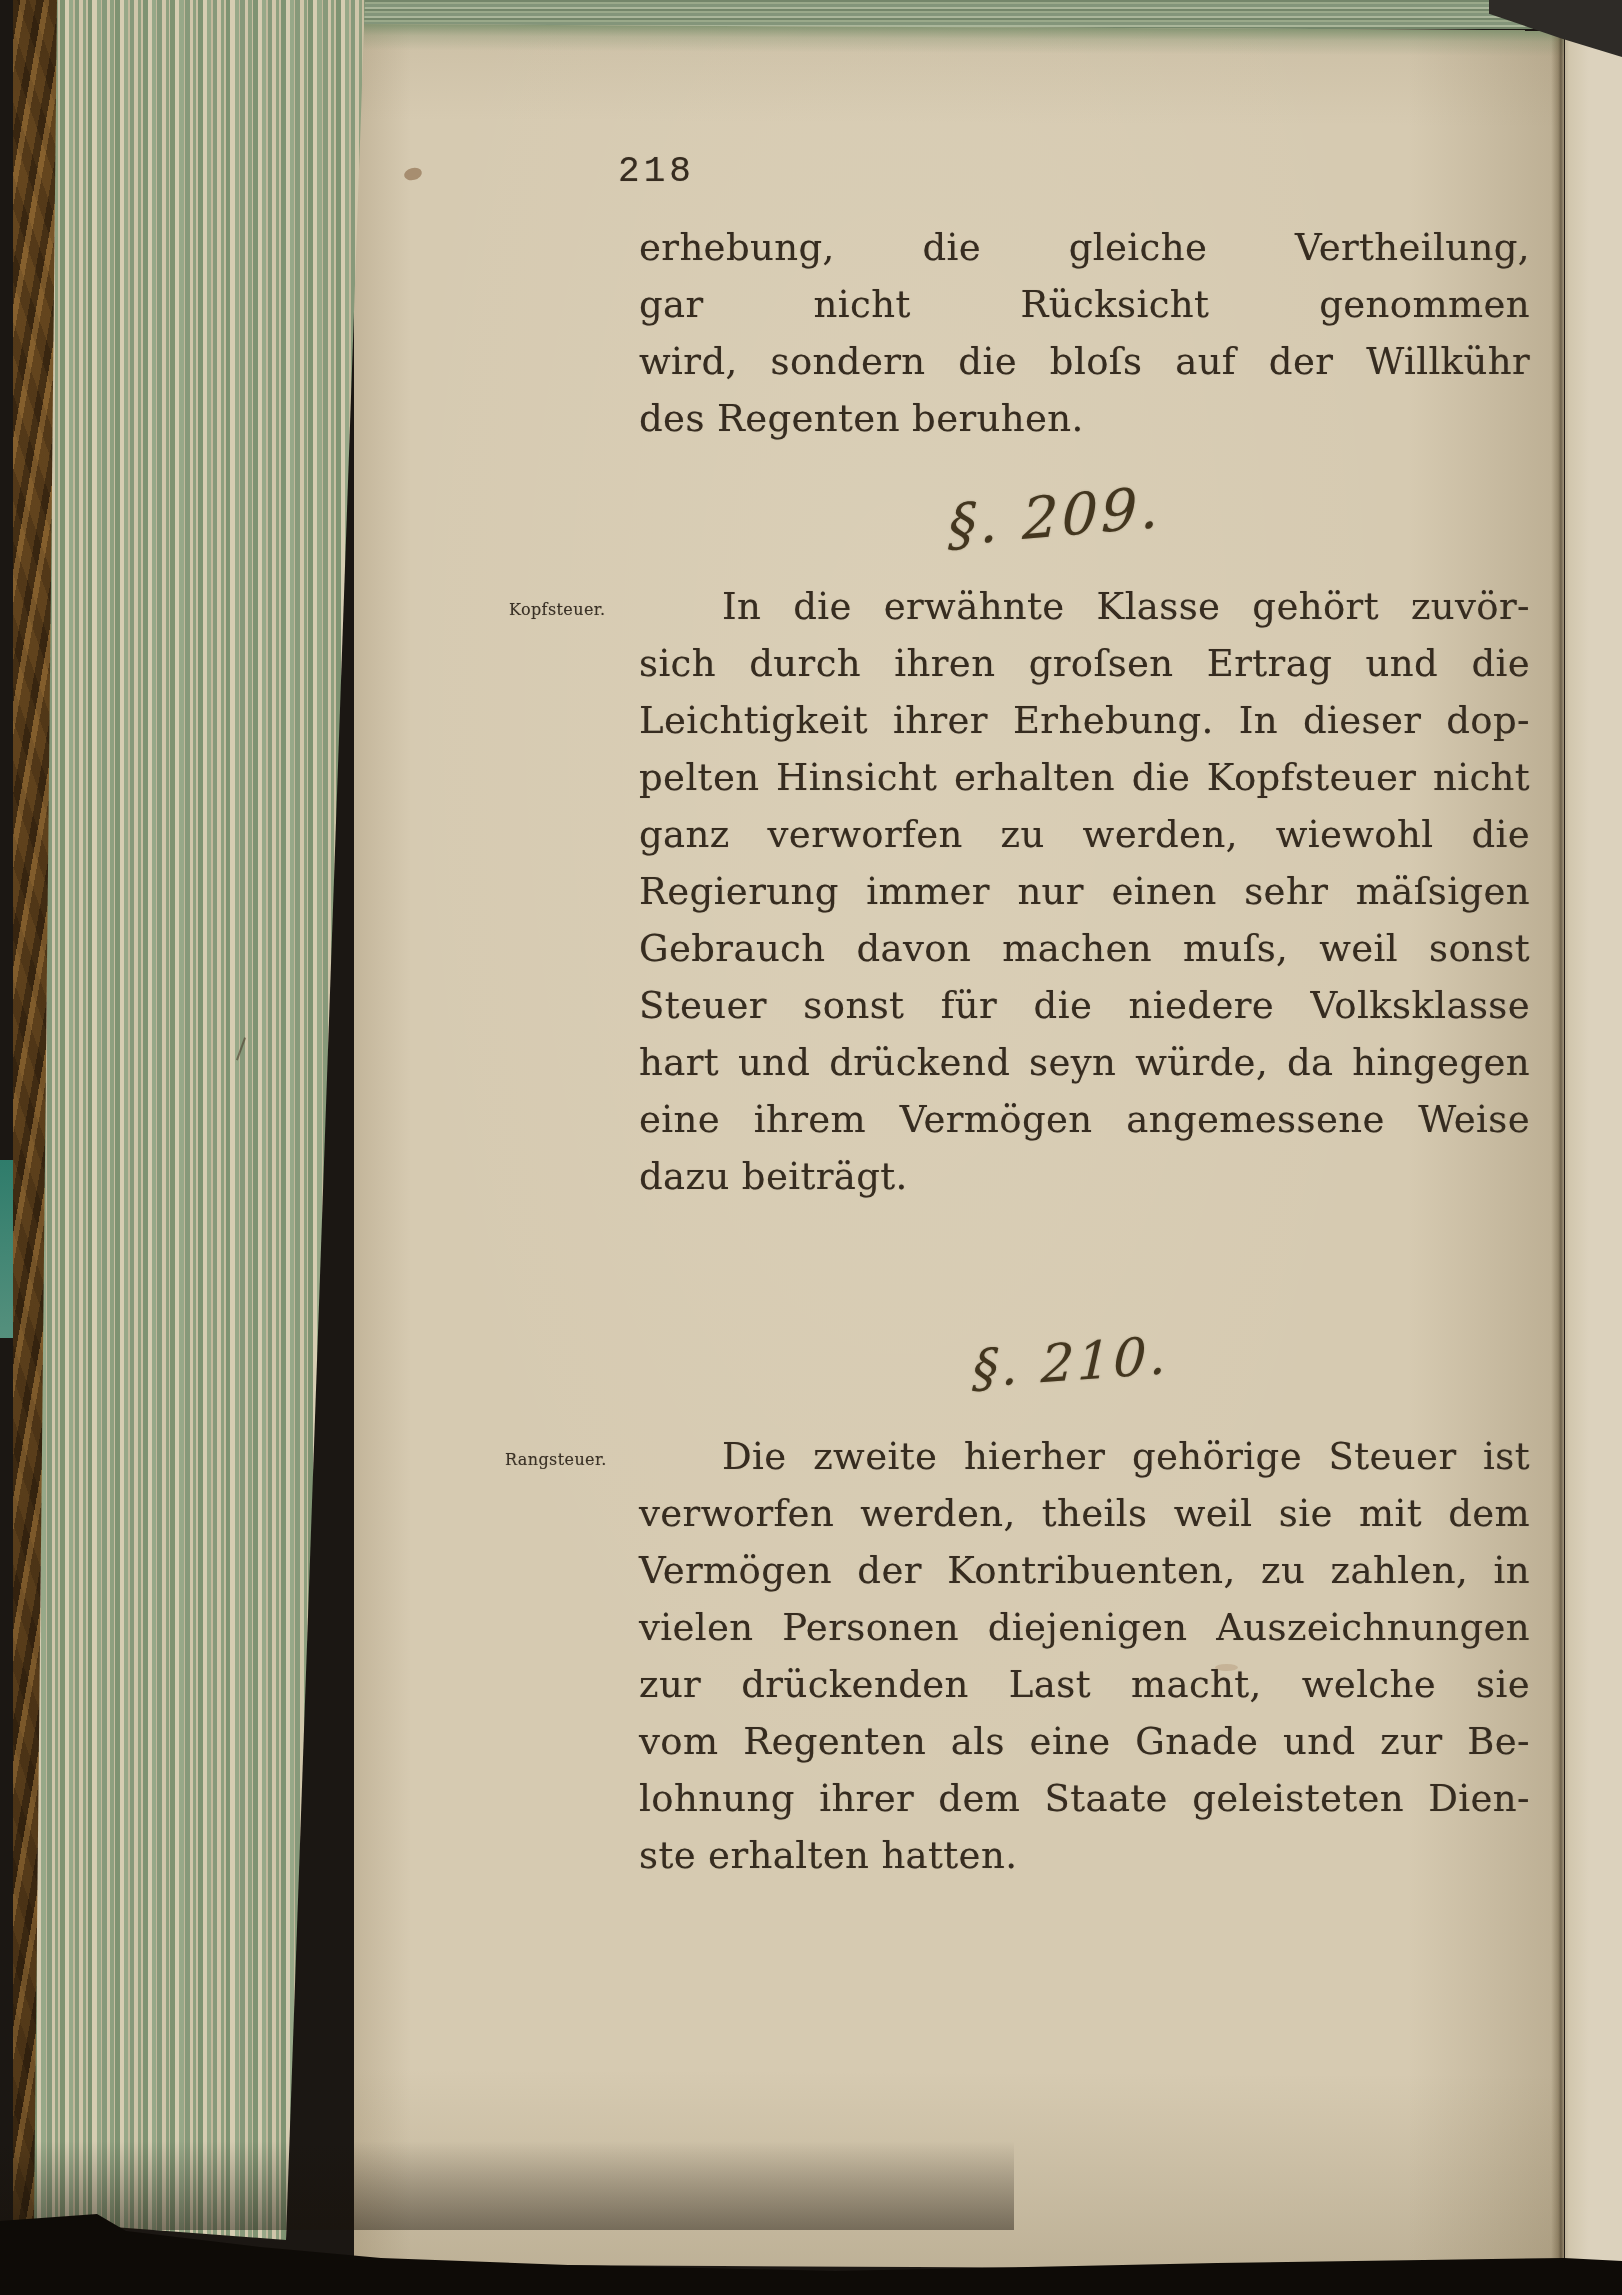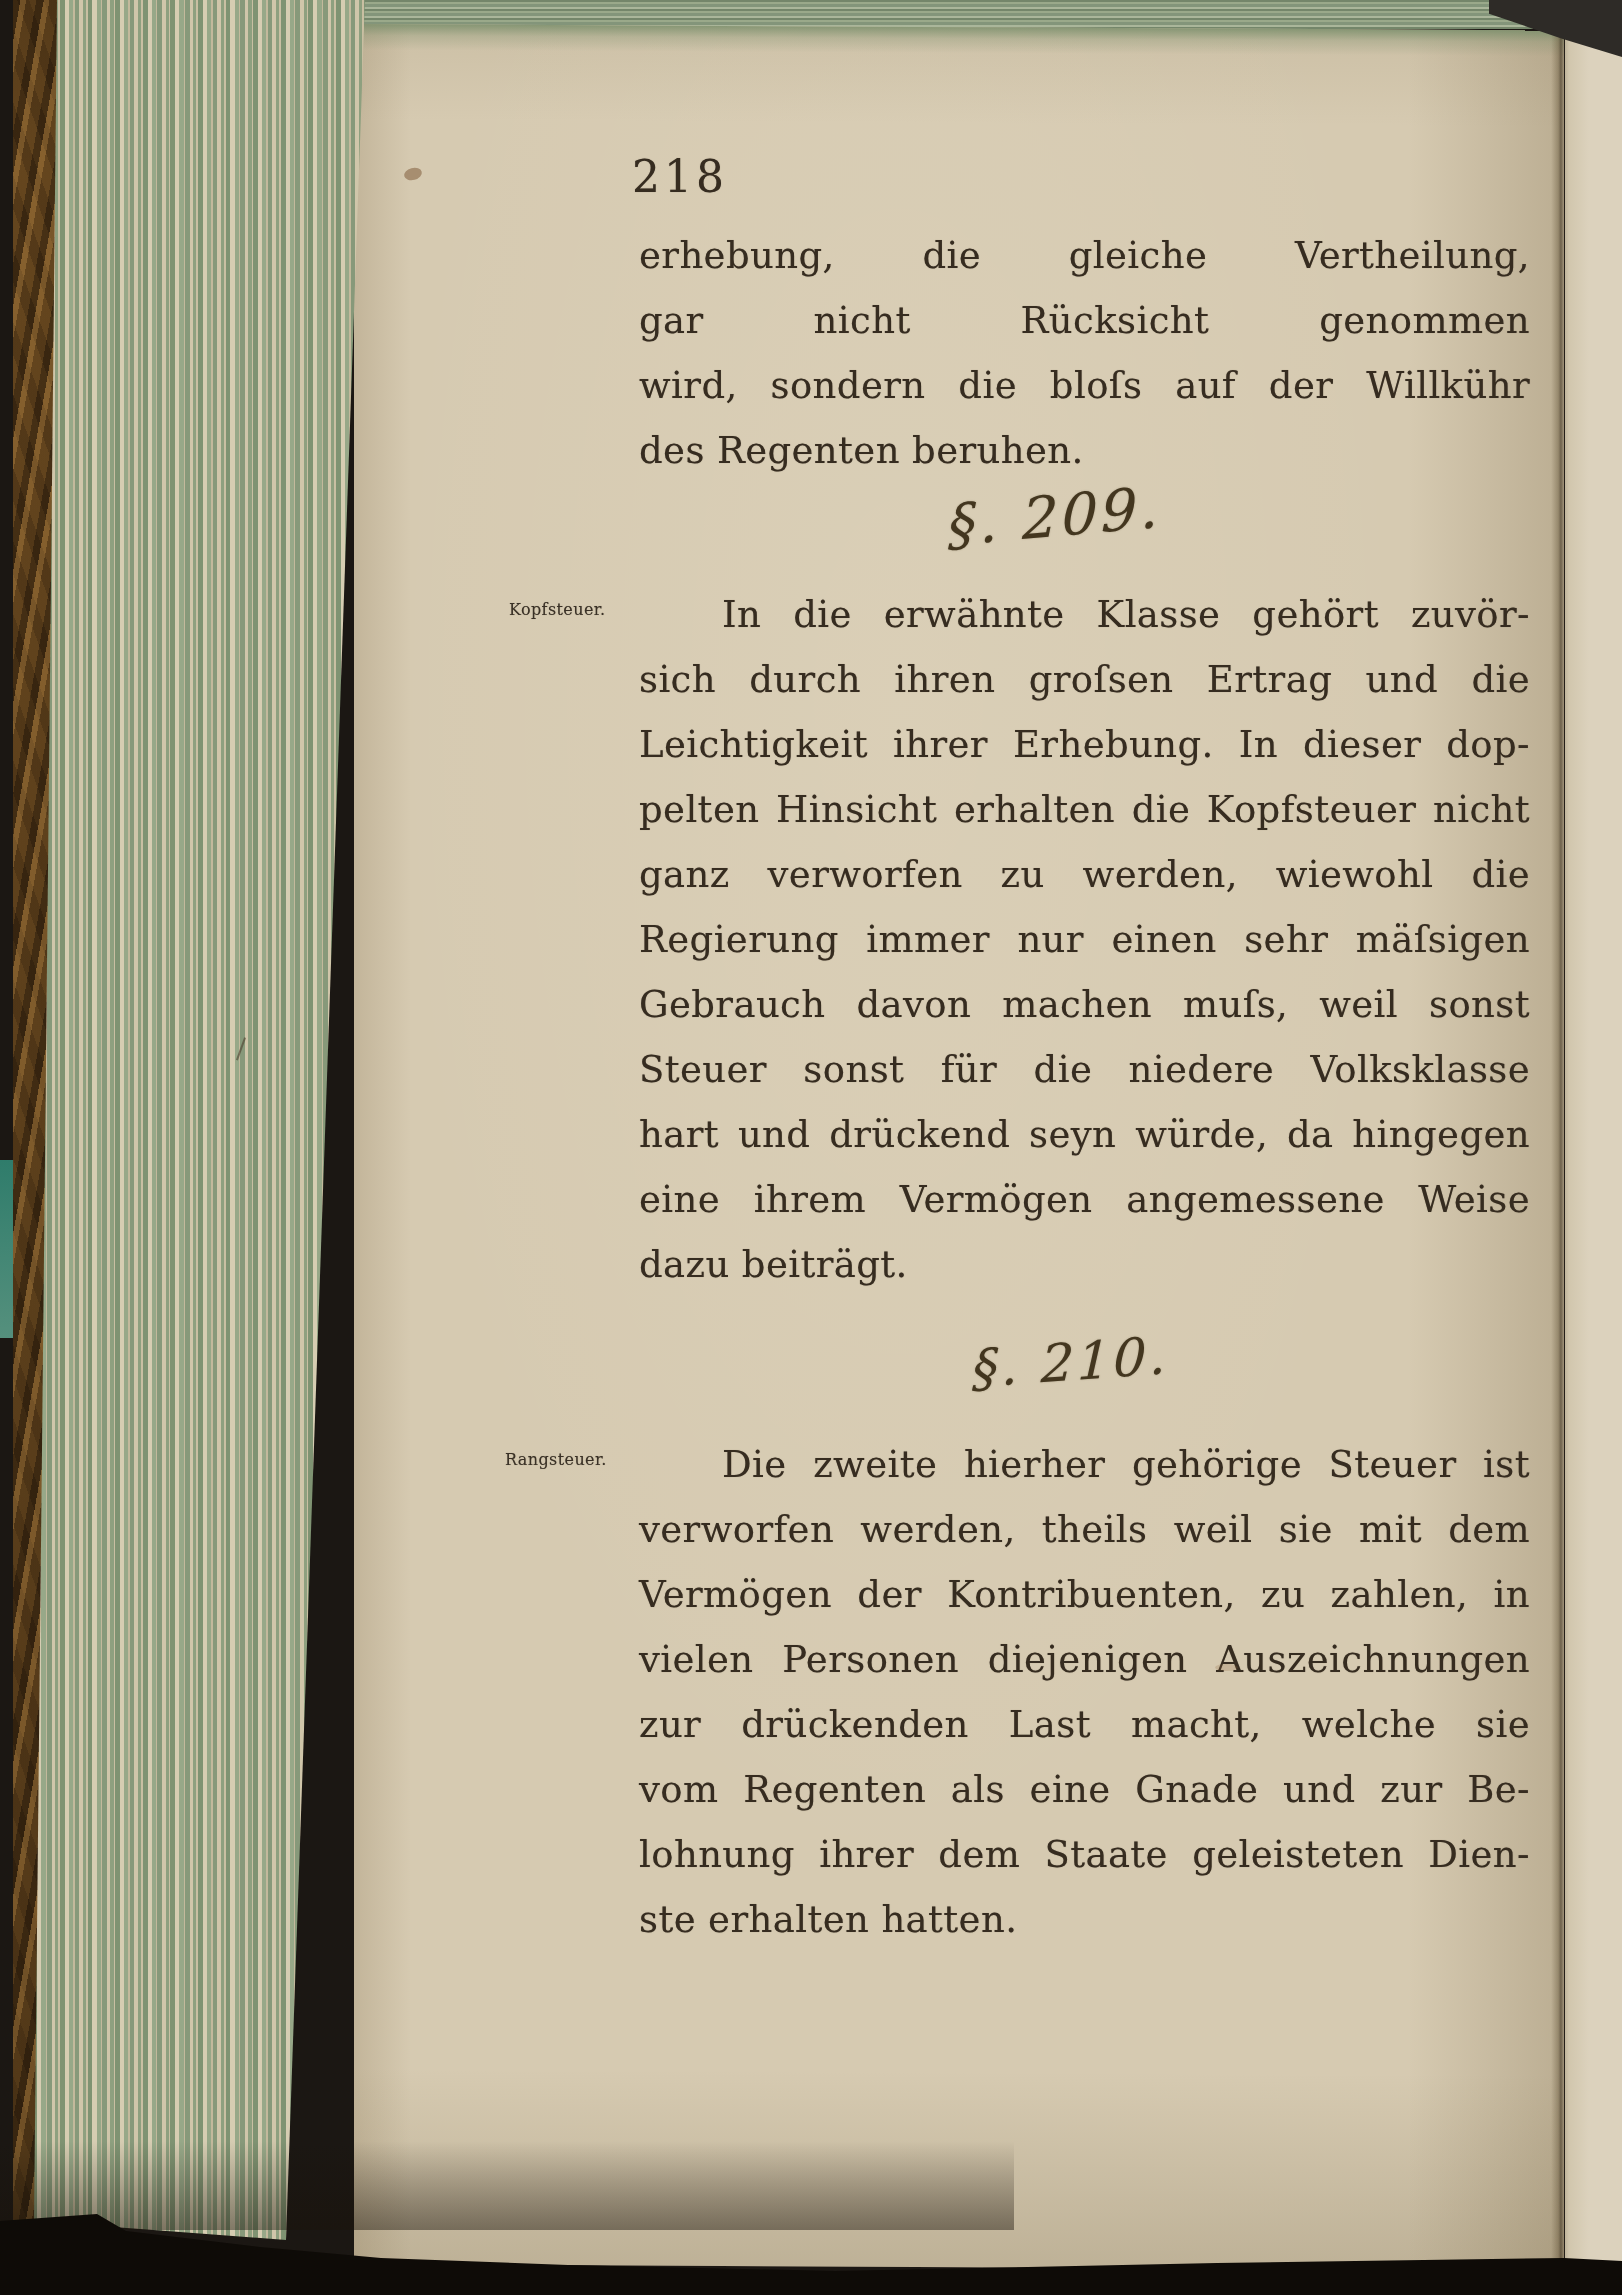--- a/index.html
+++ b/index.html
@@ -57,27 +57,27 @@
     background:#2e2b27;
     clip-path:polygon(0 0,100% 0,100% 100%,55% 68%,0 24%);}
 
   
   .bottom-soft{position:absolute;left:0;top:2141px;width:1014px;height:89px;z-index:7;
     background:linear-gradient(180deg, rgba(25,18,10,0), rgba(25,18,10,.45));}
   .bottom-shadow{position:absolute;left:0;top:2182px;width:1622px;height:114px;z-index:8;background:#0e0b07;
     clip-path:polygon(0 39px,97px 32px,126px 49px,260px 65px,381px 76px,568px 83px,835px 89px,1217px 81px,1564px 76px,1622px 79px,1622px 114px,0 114px);}
 
   
-  .page-number{position:absolute;left:632px;top:151px;width:89px;z-index:9;
-    text-align:center;font-size:44px;letter-spacing:4px;color:var(--ink);
-    text-shadow:0 0 0.8px rgba(54,44,32,.45);}
+  .page-number{position:absolute;left:612px;top:151px;width:89px;z-index:9;
+    text-align:center;font-size:36px;letter-spacing:4px;color:var(--ink);
+    text-shadow:0 0 0.8px rgba(54,44,32,.45);font-family:Liberation Mono, monospace;}
   .para{position:absolute;left:639px;width:891px;z-index:9;color:var(--ink);
     font-size:37px;line-height:57px;letter-spacing:0.4px;
     text-shadow:0 0 0.8px rgba(54,44,32,.4);}
-  .tline{text-align:justify;text-align-last:justify;margin-top:8px;}
+  .tline{text-align:justify;text-align-last:justify;}
   .tline.last{text-align:left;text-align-last:left;}
   .para.indent .tline.first{text-indent:83px;}
   .p-cont{top:219px;}
   .p-kopf{top:578px;}
   .p-rang{top:1428px;}
   .margin-note{position:absolute;z-index:9;color:#3a3126;font-size:16px;letter-spacing:0.4px;
     text-shadow:0 0 0.8px rgba(58,49,38,.4);}
   .mn-1{left:509px;top:600px;}
   .mn-2{left:505px;top:1450px;}
   .section-mark{position:absolute;z-index:9;color:#43361f;font-style:italic;

